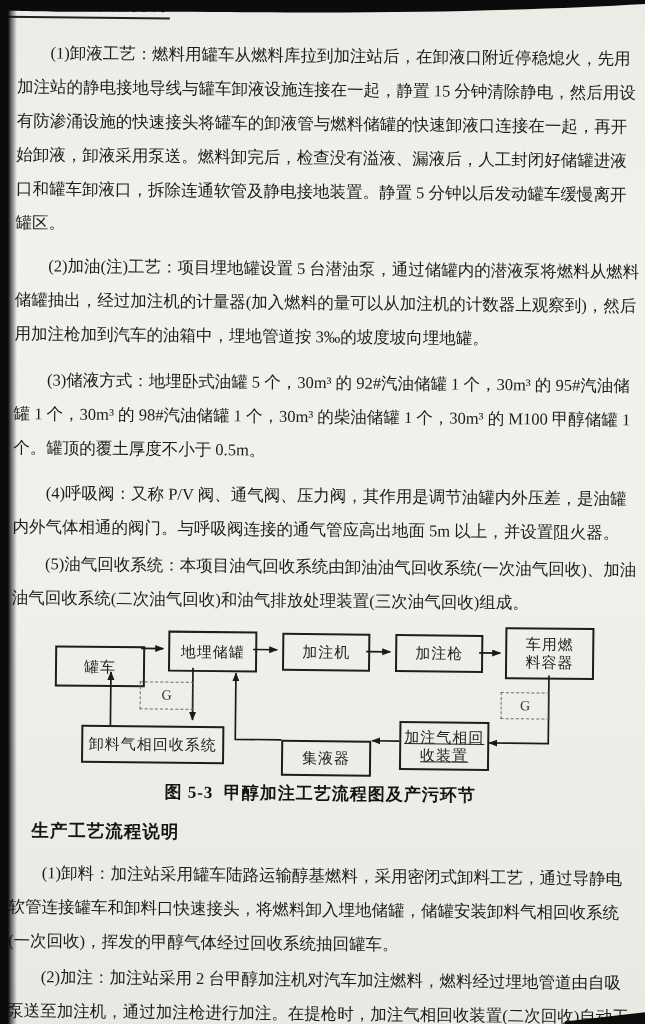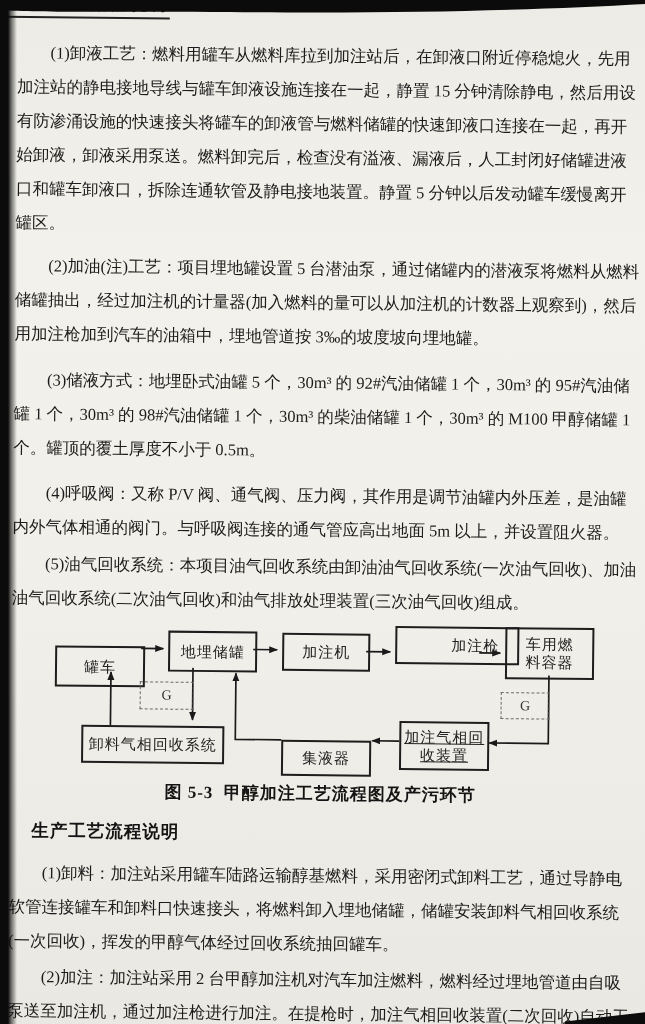--- a/index.html
+++ b/index.html
@@ -102,21 +102,21 @@
         <line x1="100" y1="109" x2="100" y2="56" marker-end="url(#ah)"></line>
         <polyline points="271,122 225,122 225,56" marker-end="url(#ah)"></polyline>
         <polyline points="538,55 538,123 479,123" marker-end="url(#ah)"></polyline>
         <line x1="389" y1="122" x2="362" y2="122" marker-end="url(#ah)"></line>
       </g>
     </svg>
 
     <div class="fbox" style="left:44px;top:30px;width:86px;height:37px;">罐车</div>
     <div class="fbox" style="left:157px;top:14px;width:85px;height:37px;text-align:center;">地埋储罐</div>
     <div class="fbox" style="left:271px;top:15px;width:84px;height:34px;">加注机</div>
-    <div class="fbox" style="left:384px;top:7px;width:84px;height:34px;padding-left:36px;">加注枪</div>
+    <div class="fbox" style="left:384px;top:15px;width:84px;height:34px;">加注枪</div>
     <div class="fbox" style="left:494px;top:7px;width:85px;height:48px;">车用燃
 料容器</div>
     <div class="fbox" style="left:71px;top:109px;width:139px;height:34px;">卸料气相回收系统</div>
     <div class="fbox" style="left:271px;top:122px;width:86px;height:32px;">集液器</div>
     <div class="fbox" style="left:389px;top:102px;width:86px;height:45px;text-decoration:underline;">加注气相回
 收装置</div>
     <div class="gbox" style="left:129px;top:65px;width:52px;height:26px;">G</div>
     <div class="gbox" style="left:490px;top:72px;width:47px;height:25px;">G</div>
   </div>
 

